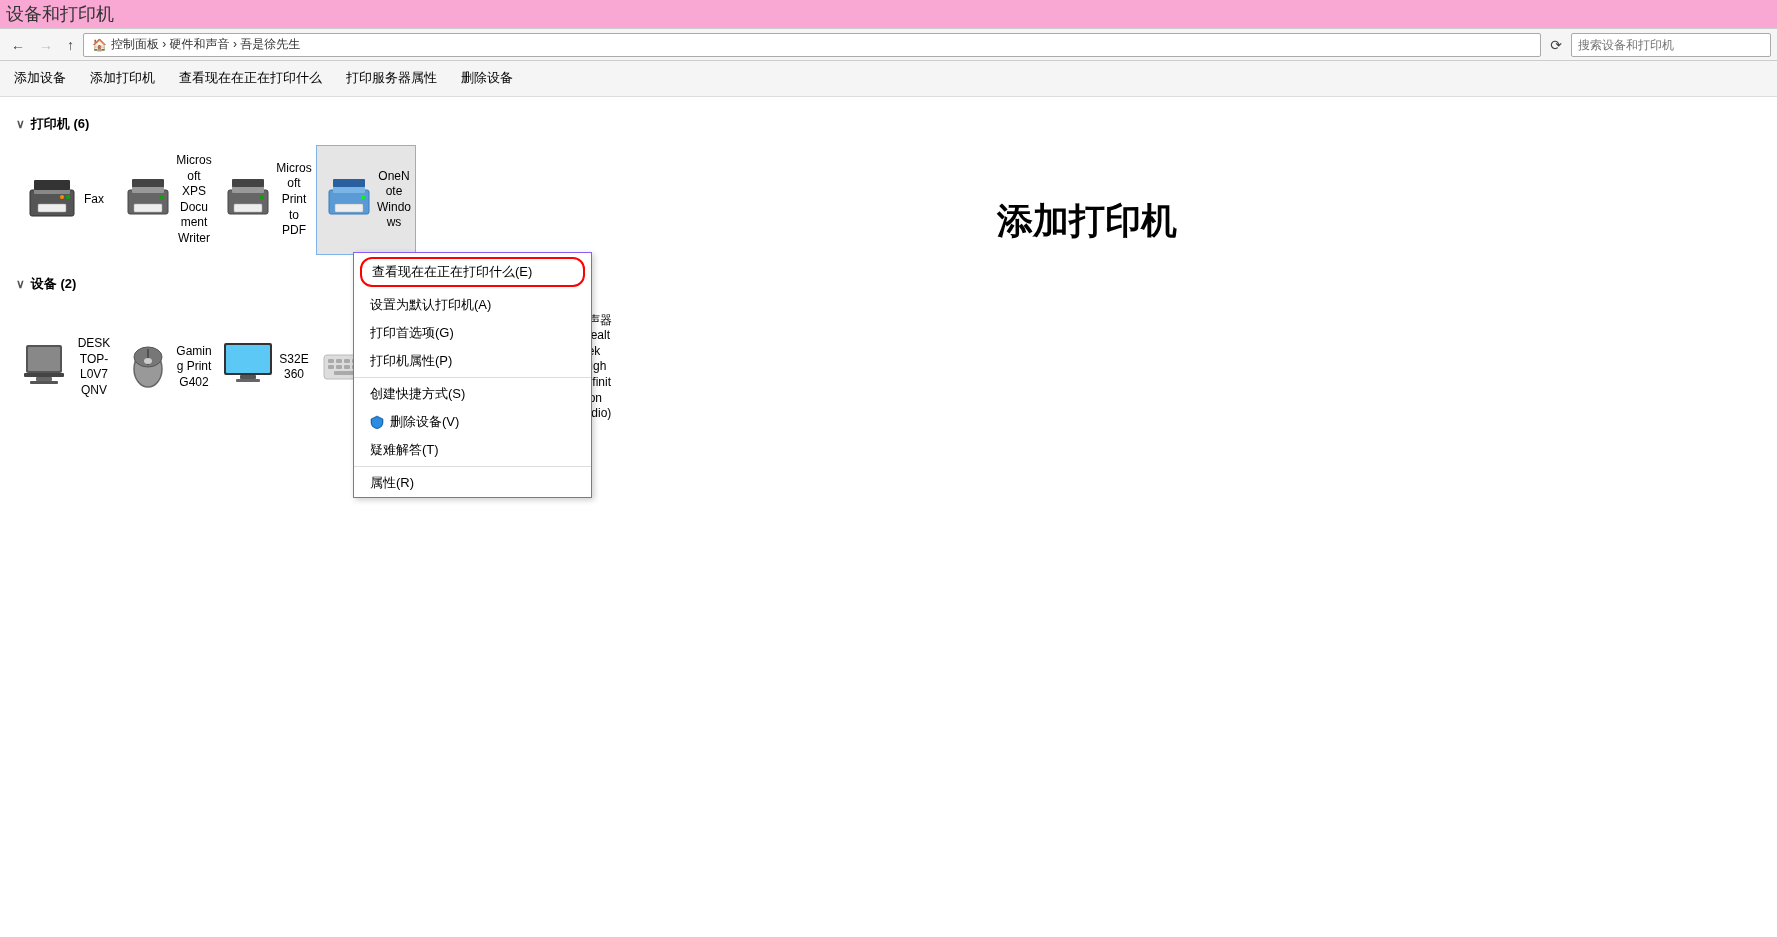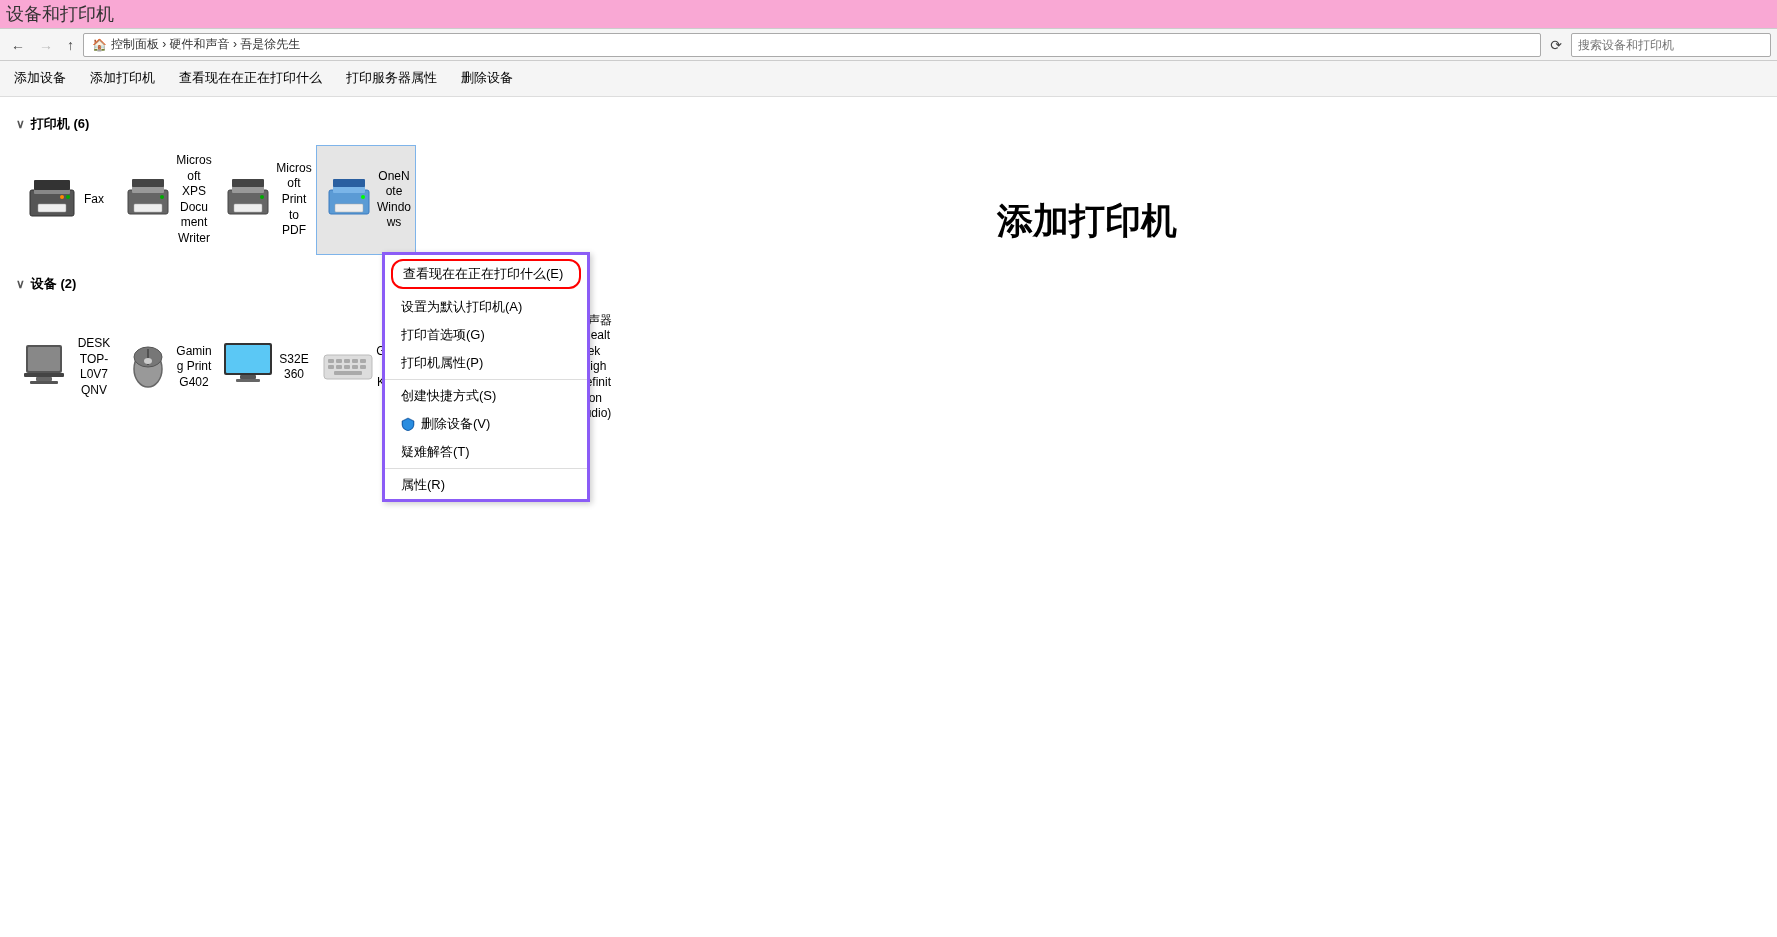--- a/index.html
+++ b/index.html
@@ -145,26 +145,26 @@
       font-size: 12px;
       line-height: 1.3;
       color: #000;
       word-break: break-word;
       max-width: 90px;
     }
 
     
     .context-menu {
       position: absolute;
-      left: 382px;
+      left: 353px;
       top: 155px;
       background: #fff;
-      border: 3px solid #8b5cf6;
+      border: 1px solid #8b5cf6;
       box-shadow: 2px 2px 6px rgba(0,0,0,0.2);
-      width: 208px;
+      width: 239px;
       z-index: 100;
       font-size: 13px;
     }
     .context-menu-item {
       padding: 5px 16px;
       cursor: pointer;
       color: #000;
       display: flex;
       align-items: center;
       gap: 6px;

